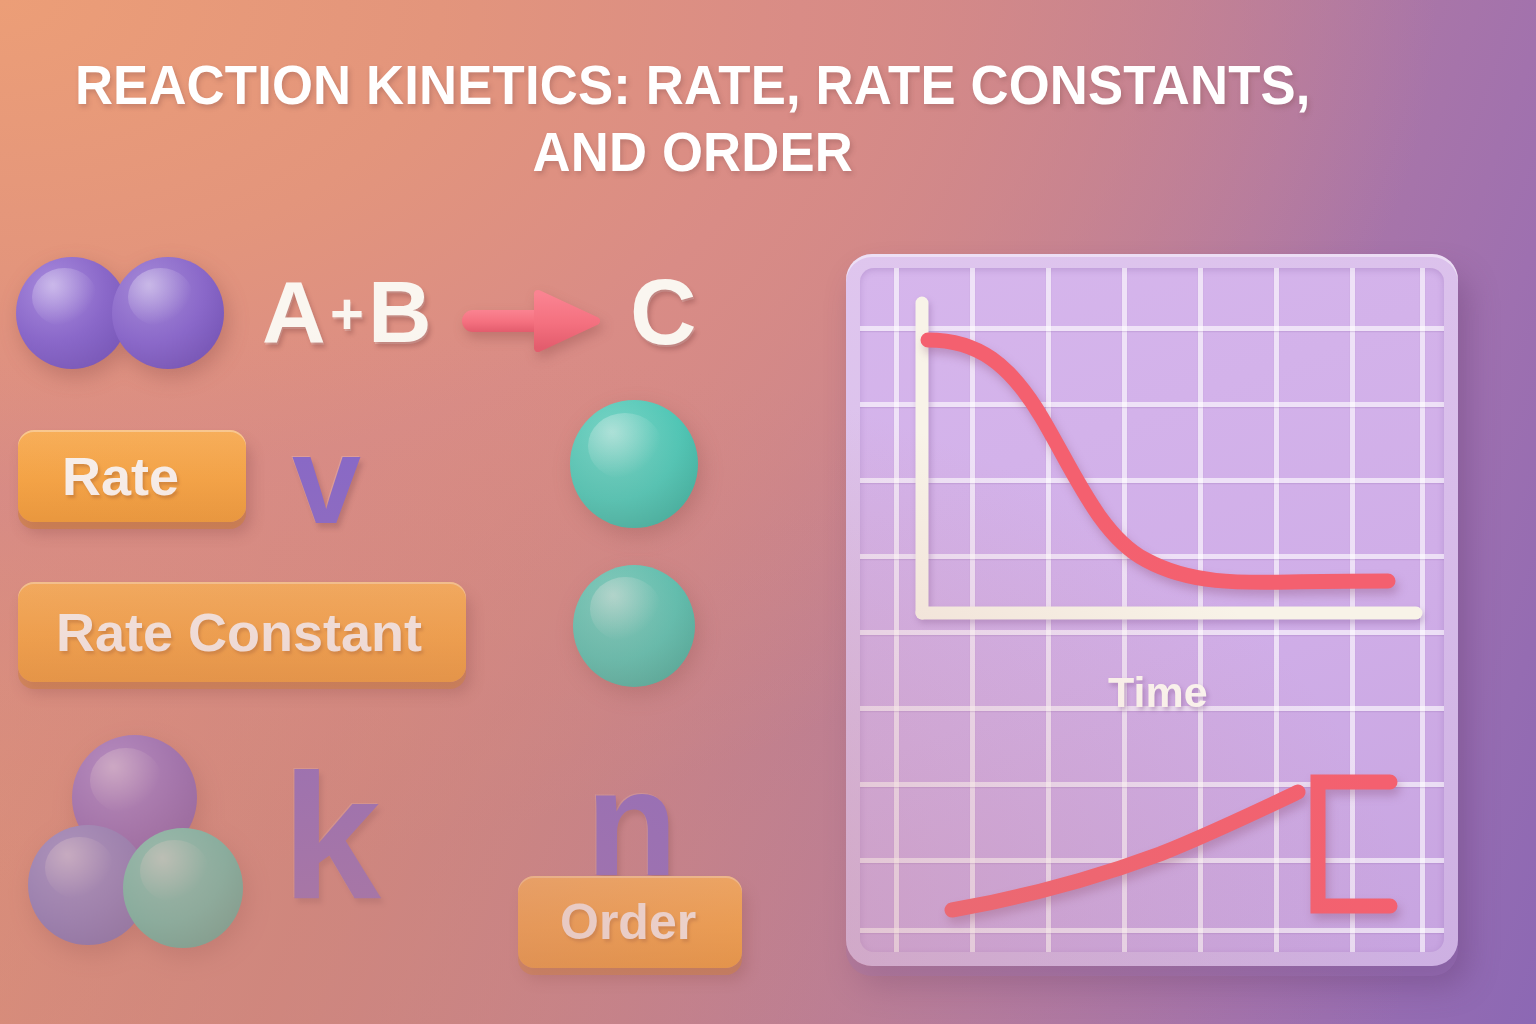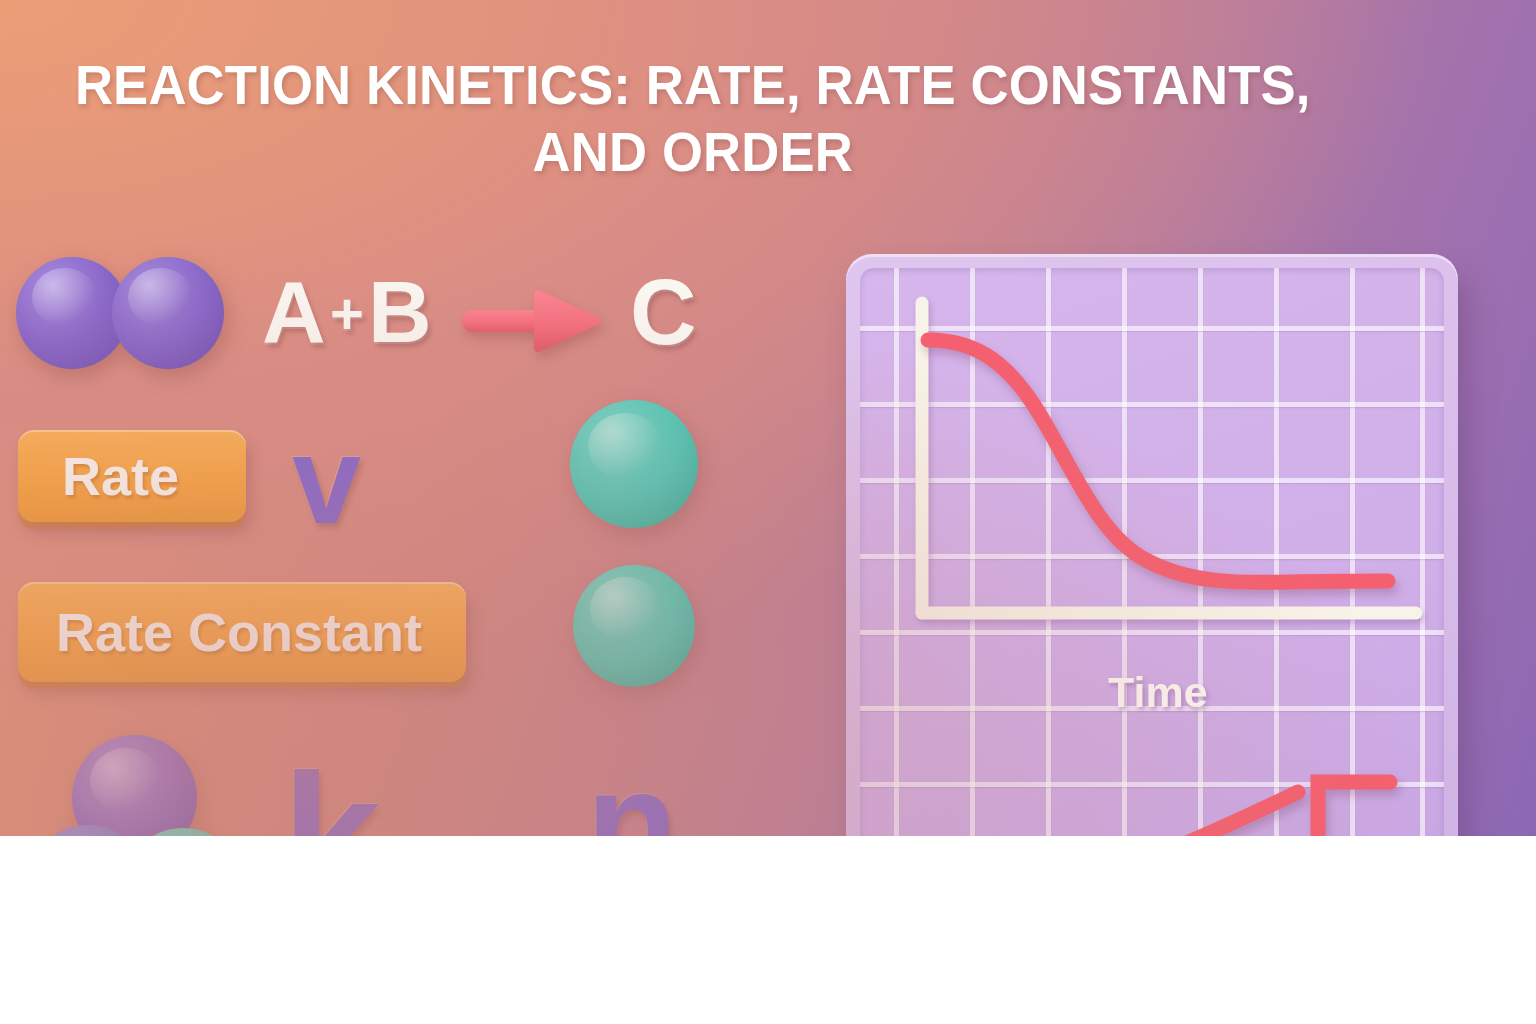--- a/index.html
+++ b/index.html
@@ -4,21 +4,21 @@
 <style>
   html,body{margin:0;padding:0;}
   body{
     width:1536px;height:1024px;overflow:hidden;
     font-family:"Liberation Sans",sans-serif;
     position:relative;
   }
 
   
   #poster{
-    position:absolute;inset:0;width:1536px;height:836px;overflow:hidden;
+    position:absolute;inset:0;width:1536px;height:1024px;overflow:hidden;
     background:
       radial-gradient(130% 120% at 0% 0%, #EC9E77 0%, #E3957C 22%, #D98C86 40%, transparent 72%),
       linear-gradient(110deg,#E89A74 0%, #DE9079 18%, #D1867F 34%, #C07F91 52%, #AE78A4 70%, #9E70B0 85%, #8C68B4 100%);
   }
   #poster::after{
     content:"";position:absolute;inset:0;
     background:radial-gradient(120% 100% at 20% 92%, rgba(205,135,125,.55) 0%, rgba(205,135,125,0) 60%);
     pointer-events:none;
   }
 

